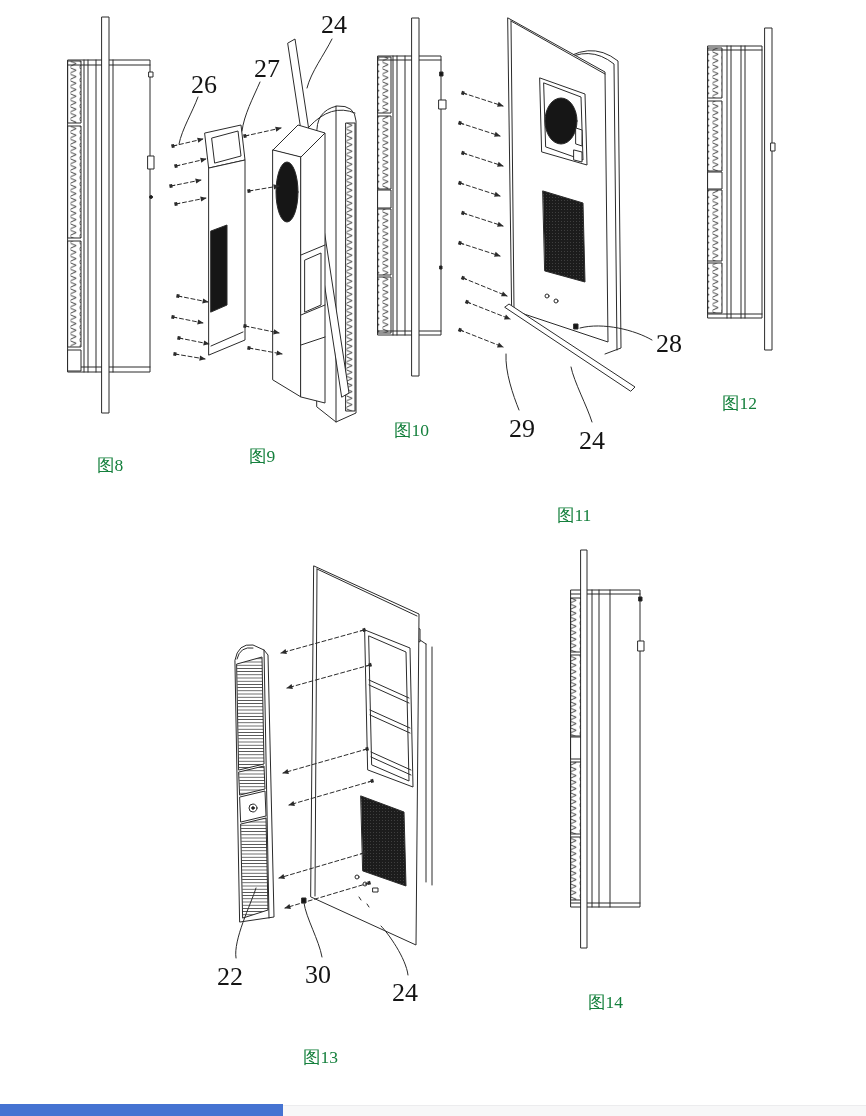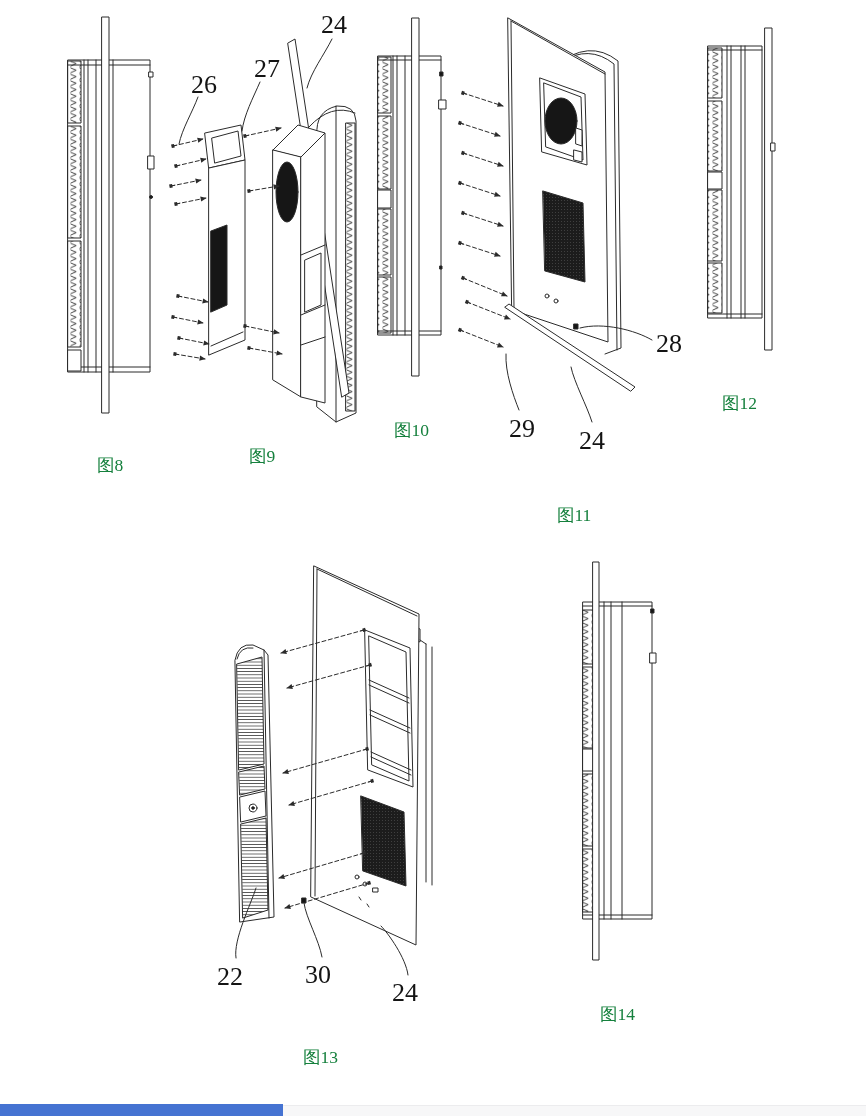--- a/index.html
+++ b/index.html
@@ -273,21 +273,21 @@
         <path class="thin" d="M115,405 C112,388 99,366 97,351"></path>
         <path class="thin" d="M201,423 C199,406 181,381 174,374"></path>
       </g>
       <text class="plabel" x="10" y="433">22</text>
       <text class="plabel" x="98" y="431">30</text>
       <text class="plabel" x="185" y="449">24</text>
     </svg>
     <figcaption class="caption" style="left:96px;top:493px">图13</figcaption>
   </figure>
 
-  <figure class="fig" style="left:560px;top:545px;width:95px;height:470px;margin:12px">
+  <figure class="fig" style="left:560px;top:545px;width:95px;height:470px;margin:0">
     <svg width="90" height="415" viewBox="0 0 90 415">
       <g>
         <rect x="11" y="45" width="69" height="317" class="white"></rect>
         <line x1="11" y1="49" x2="80" y2="49"></line>
         <line x1="11" y1="358" x2="80" y2="358"></line>
         <rect x="11" y="53" width="12" height="54" class="lv"></rect>
         <rect x="11" y="110" width="12" height="81" class="lv"></rect>
         <rect x="11" y="192" width="12" height="22" class="white"></rect>
         <rect x="11" y="217" width="12" height="72" class="lv"></rect>
         <rect x="11" y="292" width="12" height="63" class="lv"></rect>

